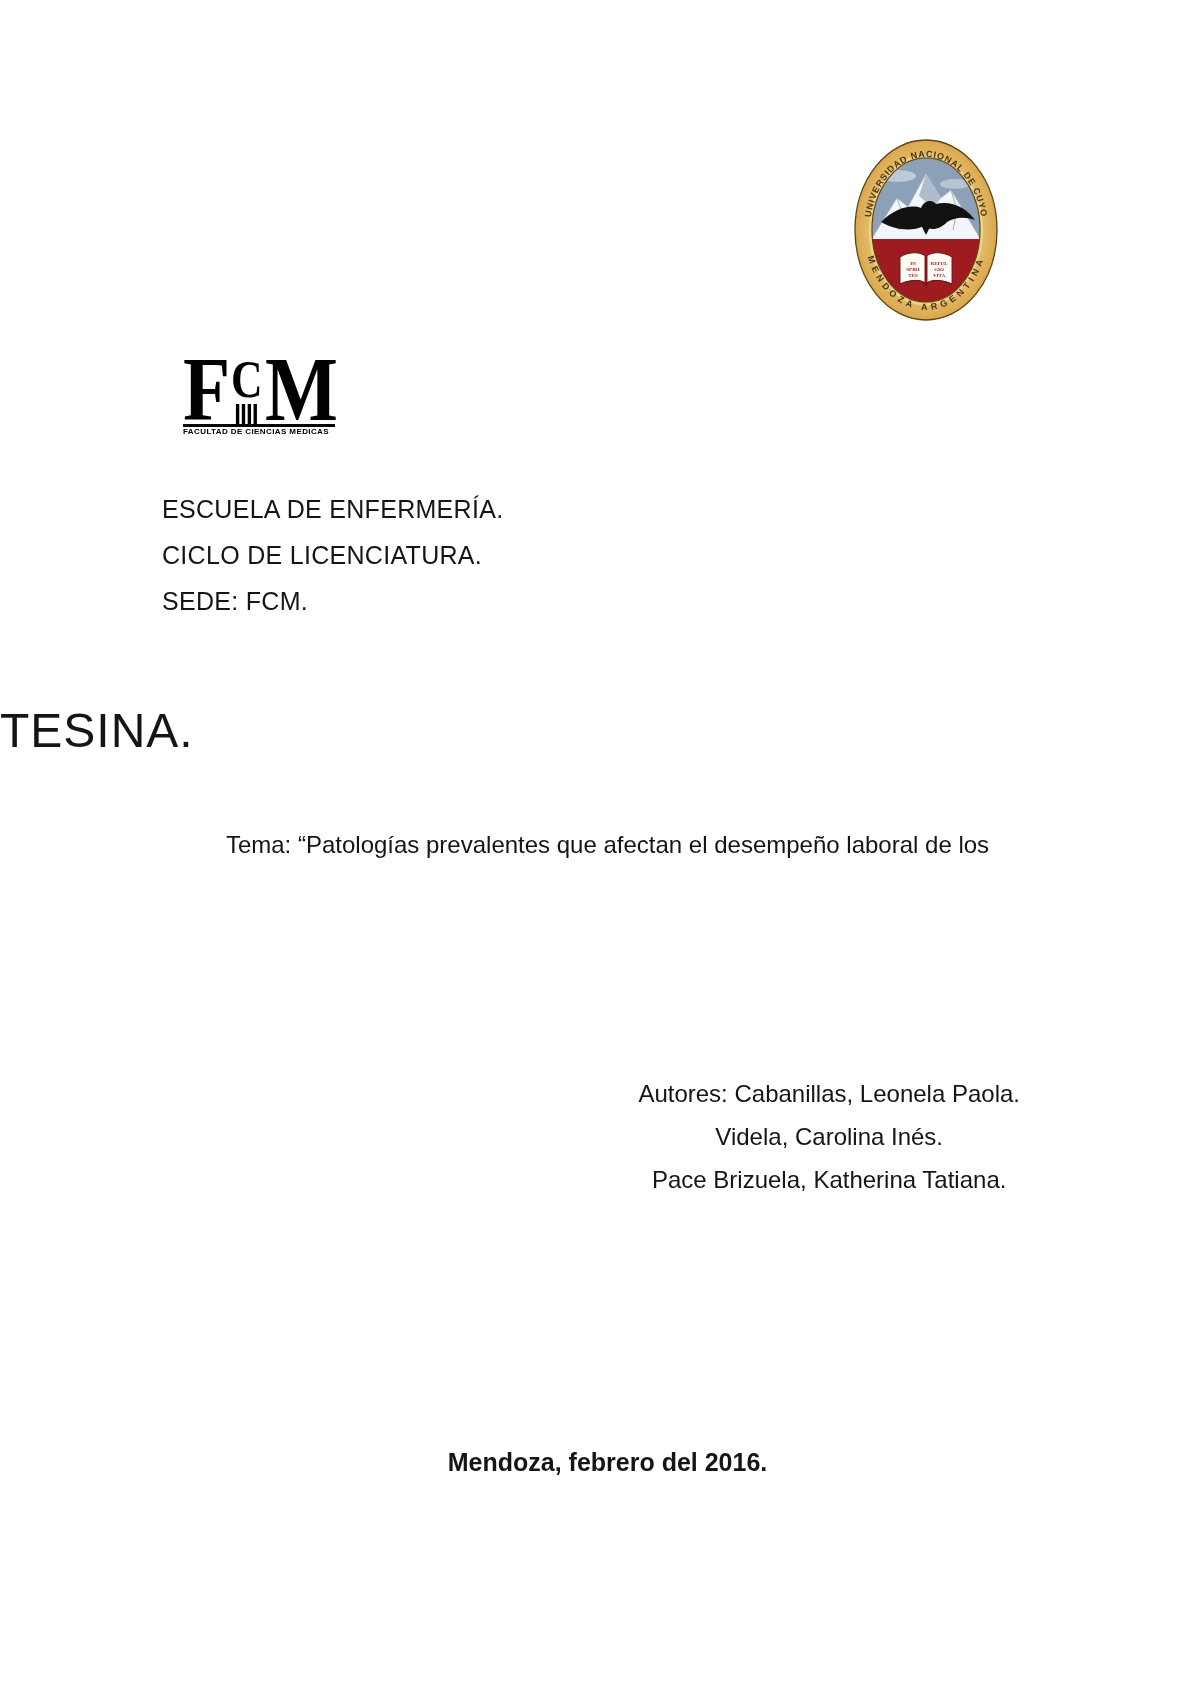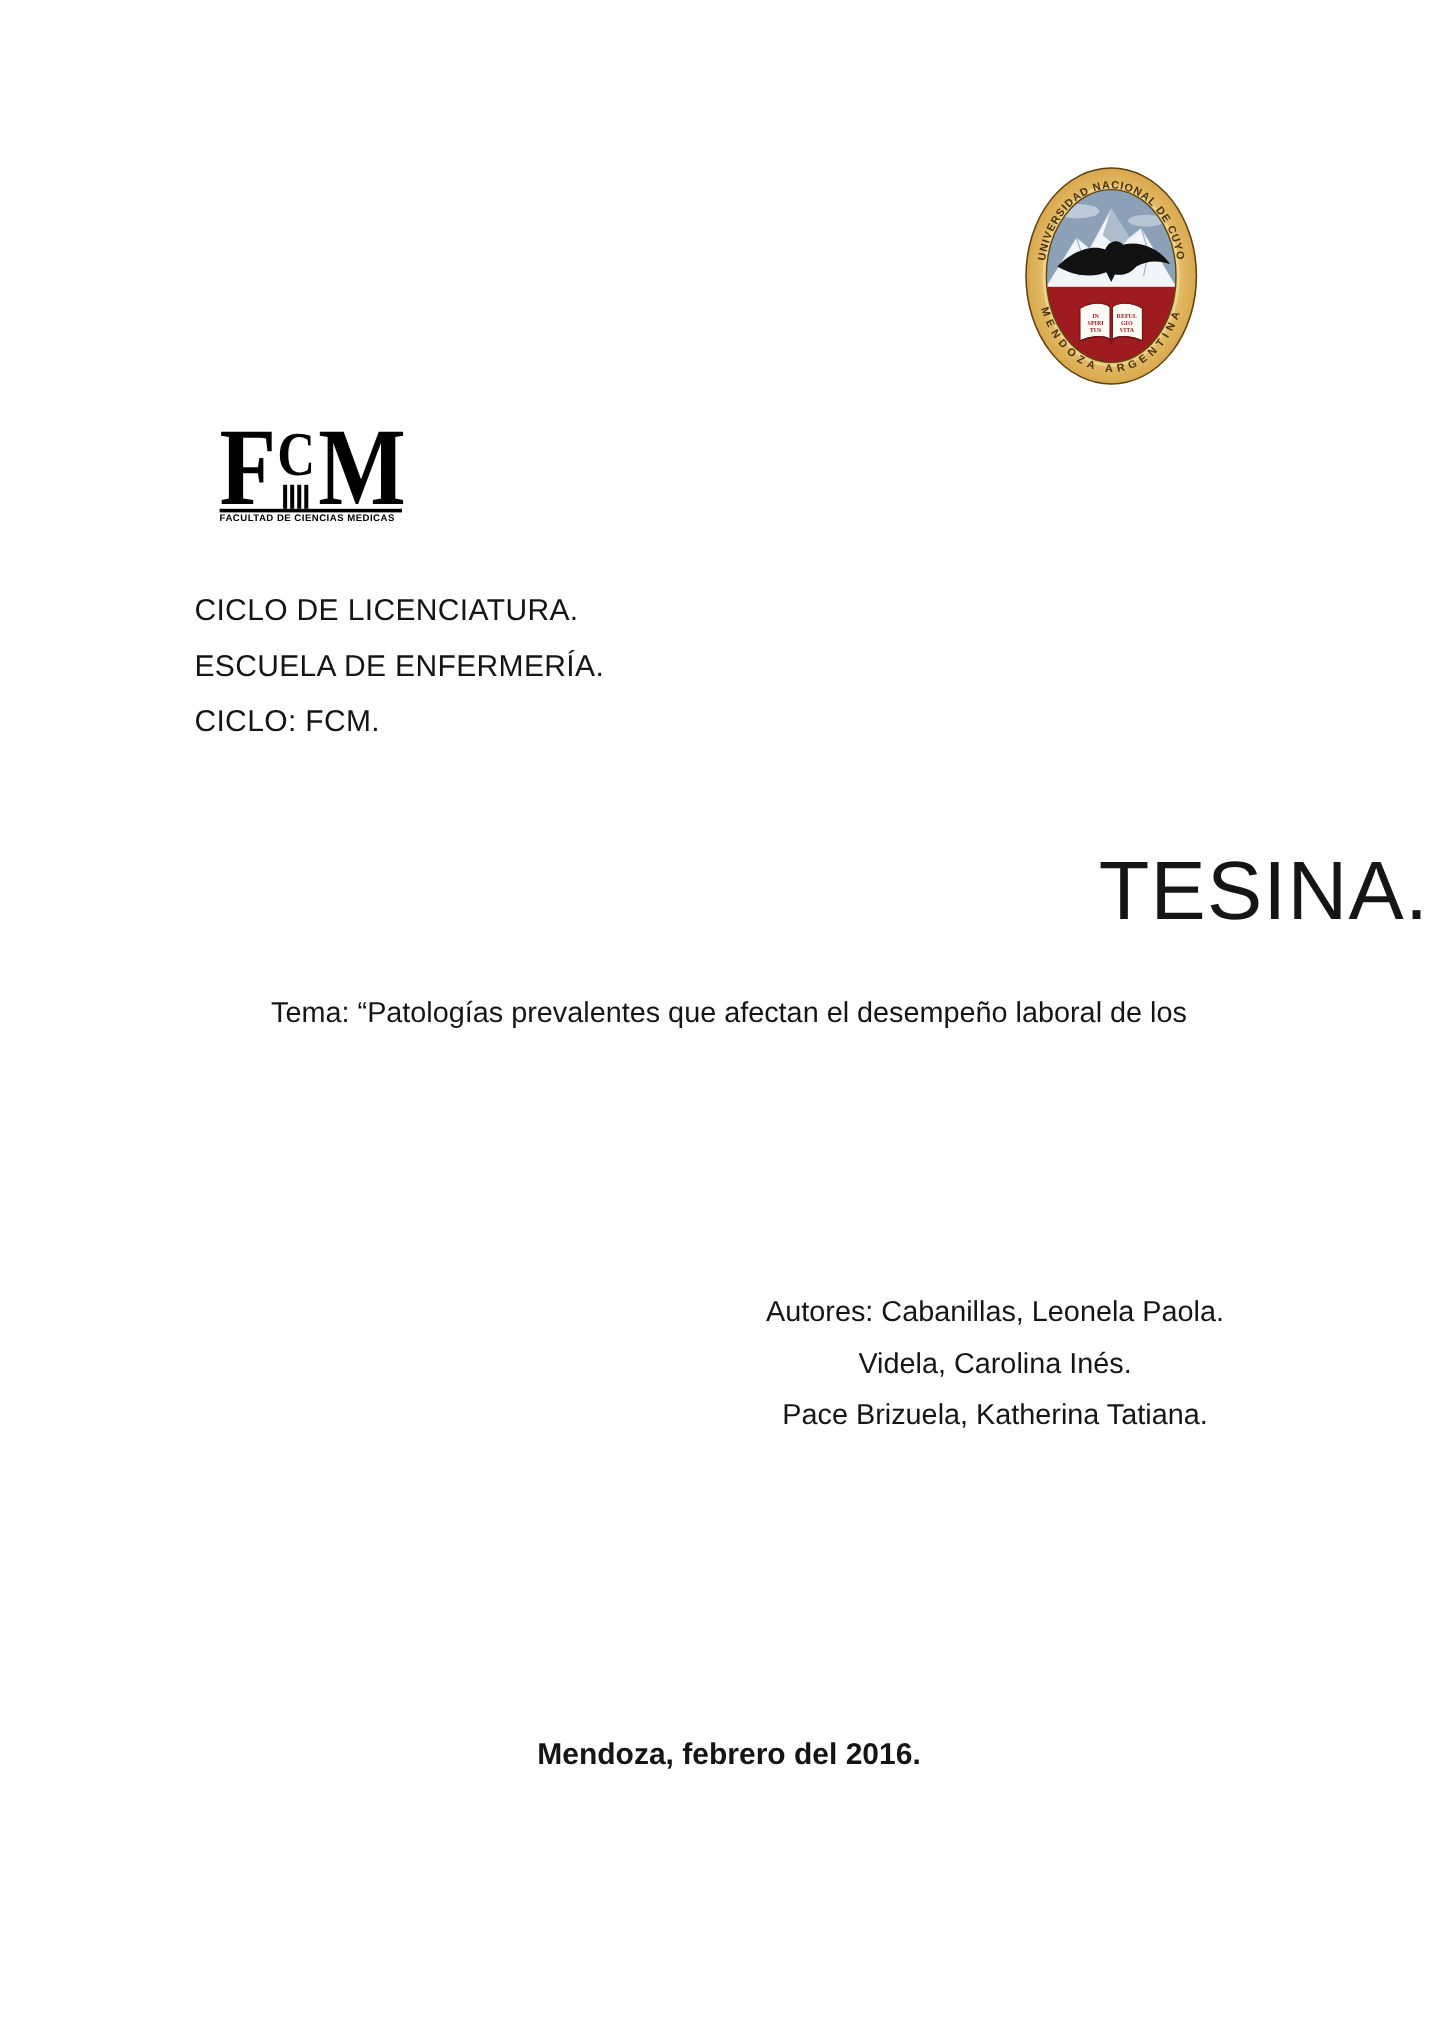--- a/index.html
+++ b/index.html
@@ -30,21 +30,21 @@
     letter-spacing:0.4px; white-space:nowrap; color:#000;
   }
 
   
   .school {
     position:absolute; left:162px; top:486px;
     font-size:25px; line-height:46px; letter-spacing:0.3px;
   }
   .thesis-title {
     position:absolute; left:0; top:703px; width:100%;
-    text-align:right; font-size:69px; line-height:1.15; letter-spacing:1px;
+    text-align:left; font-size:48px; line-height:1.15; letter-spacing:1px;
   }
   .theme {
     position:absolute; left:0; top:822px; width:100%;
     text-align:center; font-size:24px; line-height:45px;margin-left:12px;
   }
   .authors {
     position:absolute; right:171px; top:1072px;
     text-align:center; font-size:24px; line-height:43px;
   }
   .footer-date {
@@ -125,23 +125,23 @@
             <i></i>
           </span>
       </span>
       <span class="fcm-big">M</span>
     </div>
     <div class="fcm-rule"></div>
     <div class="fcm-caption">FACULTAD DE CIENCIAS MEDICAS</div>
   </div>
 
   <div class="school">
+    <div>ESCUELA DE ENFERMERÍA.</div>
     <div>CICLO DE LICENCIATURA.</div>
-    <div>ESCUELA DE ENFERMERÍA.</div>
-    <div>CICLO: FCM.</div>
+    <div>SEDE: FCM.</div>
   </div>
 
   <div class="thesis-title">TESINA.</div>
 
   <div class="theme">
     <div>Tema: “Patologías prevalentes que afectan el desempeño laboral de los</div>
   </div>
 
   <div class="authors">
     <div>Autores: Cabanillas, Leonela Paola.</div>

